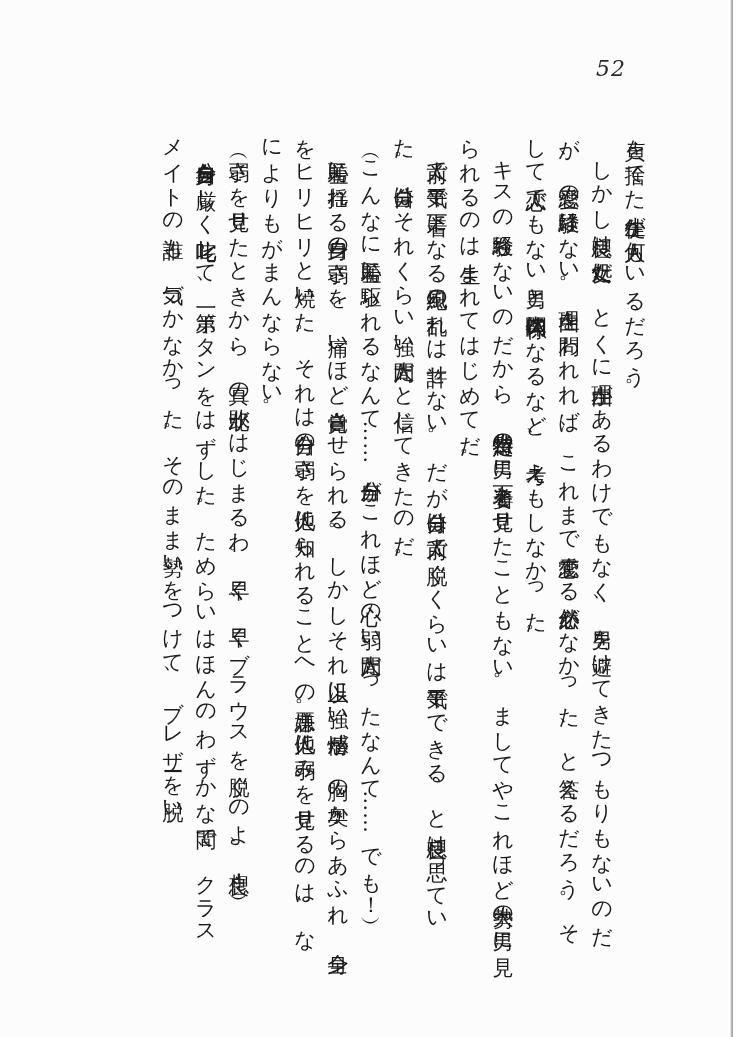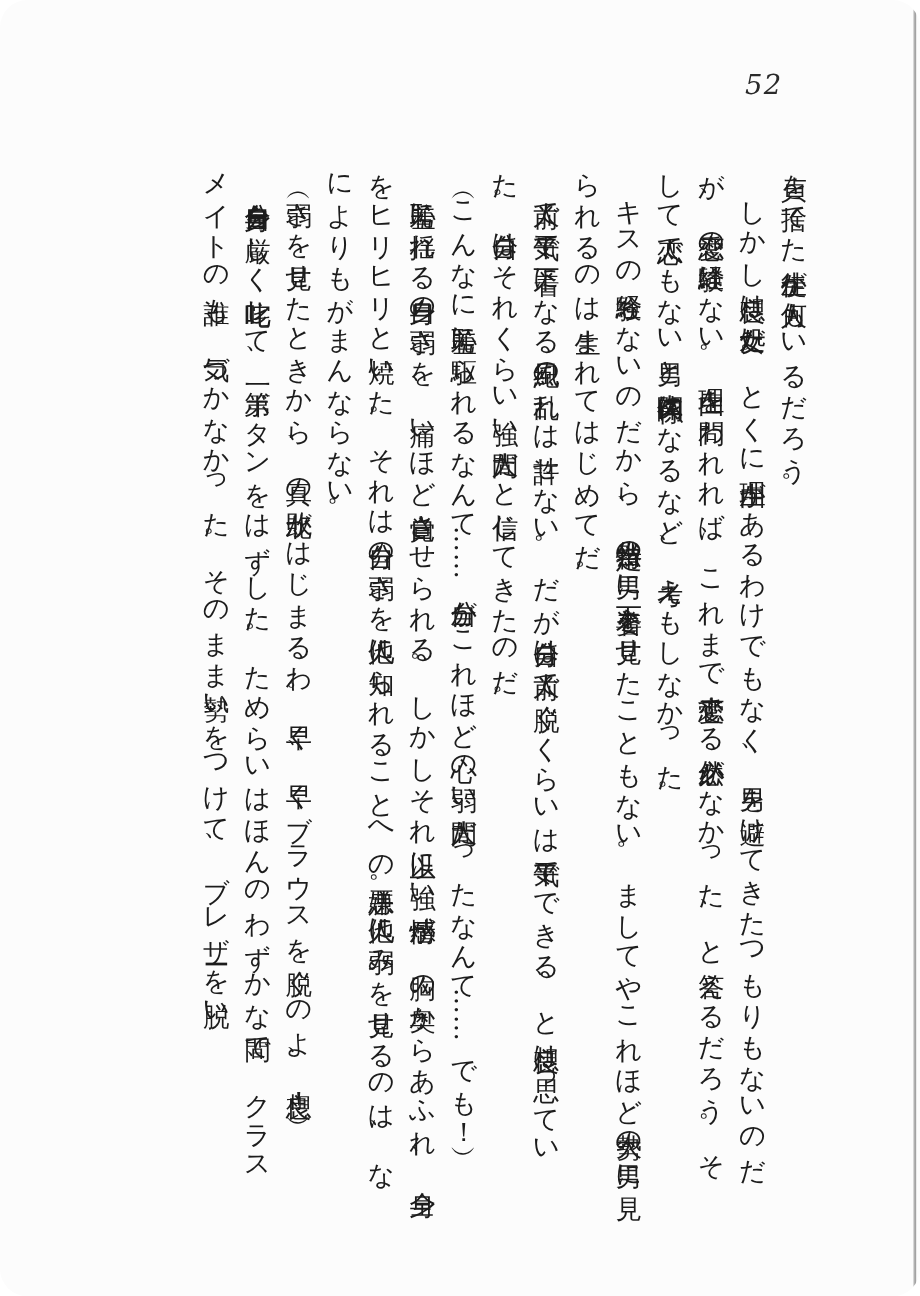--- a/index.html
+++ b/index.html
@@ -11,21 +11,20 @@
     height: 1037px;
     background: #ffffff;
     font-family: "DejaVu Serif", "Liberation Serif", serif;
   }
   .page {
     position: relative;
     width: 736px;
     height: 1037px;
     background: #fcfcfc;
     overflow: hidden;
-    border-radius: 22px;
   }
   .page-number {
     position: absolute;
     top: 56px;
     left: 596px;
     font-size: 22px;
     font-style: italic;
     color: #2a2a2a;
     letter-spacing: 1px;
   }

